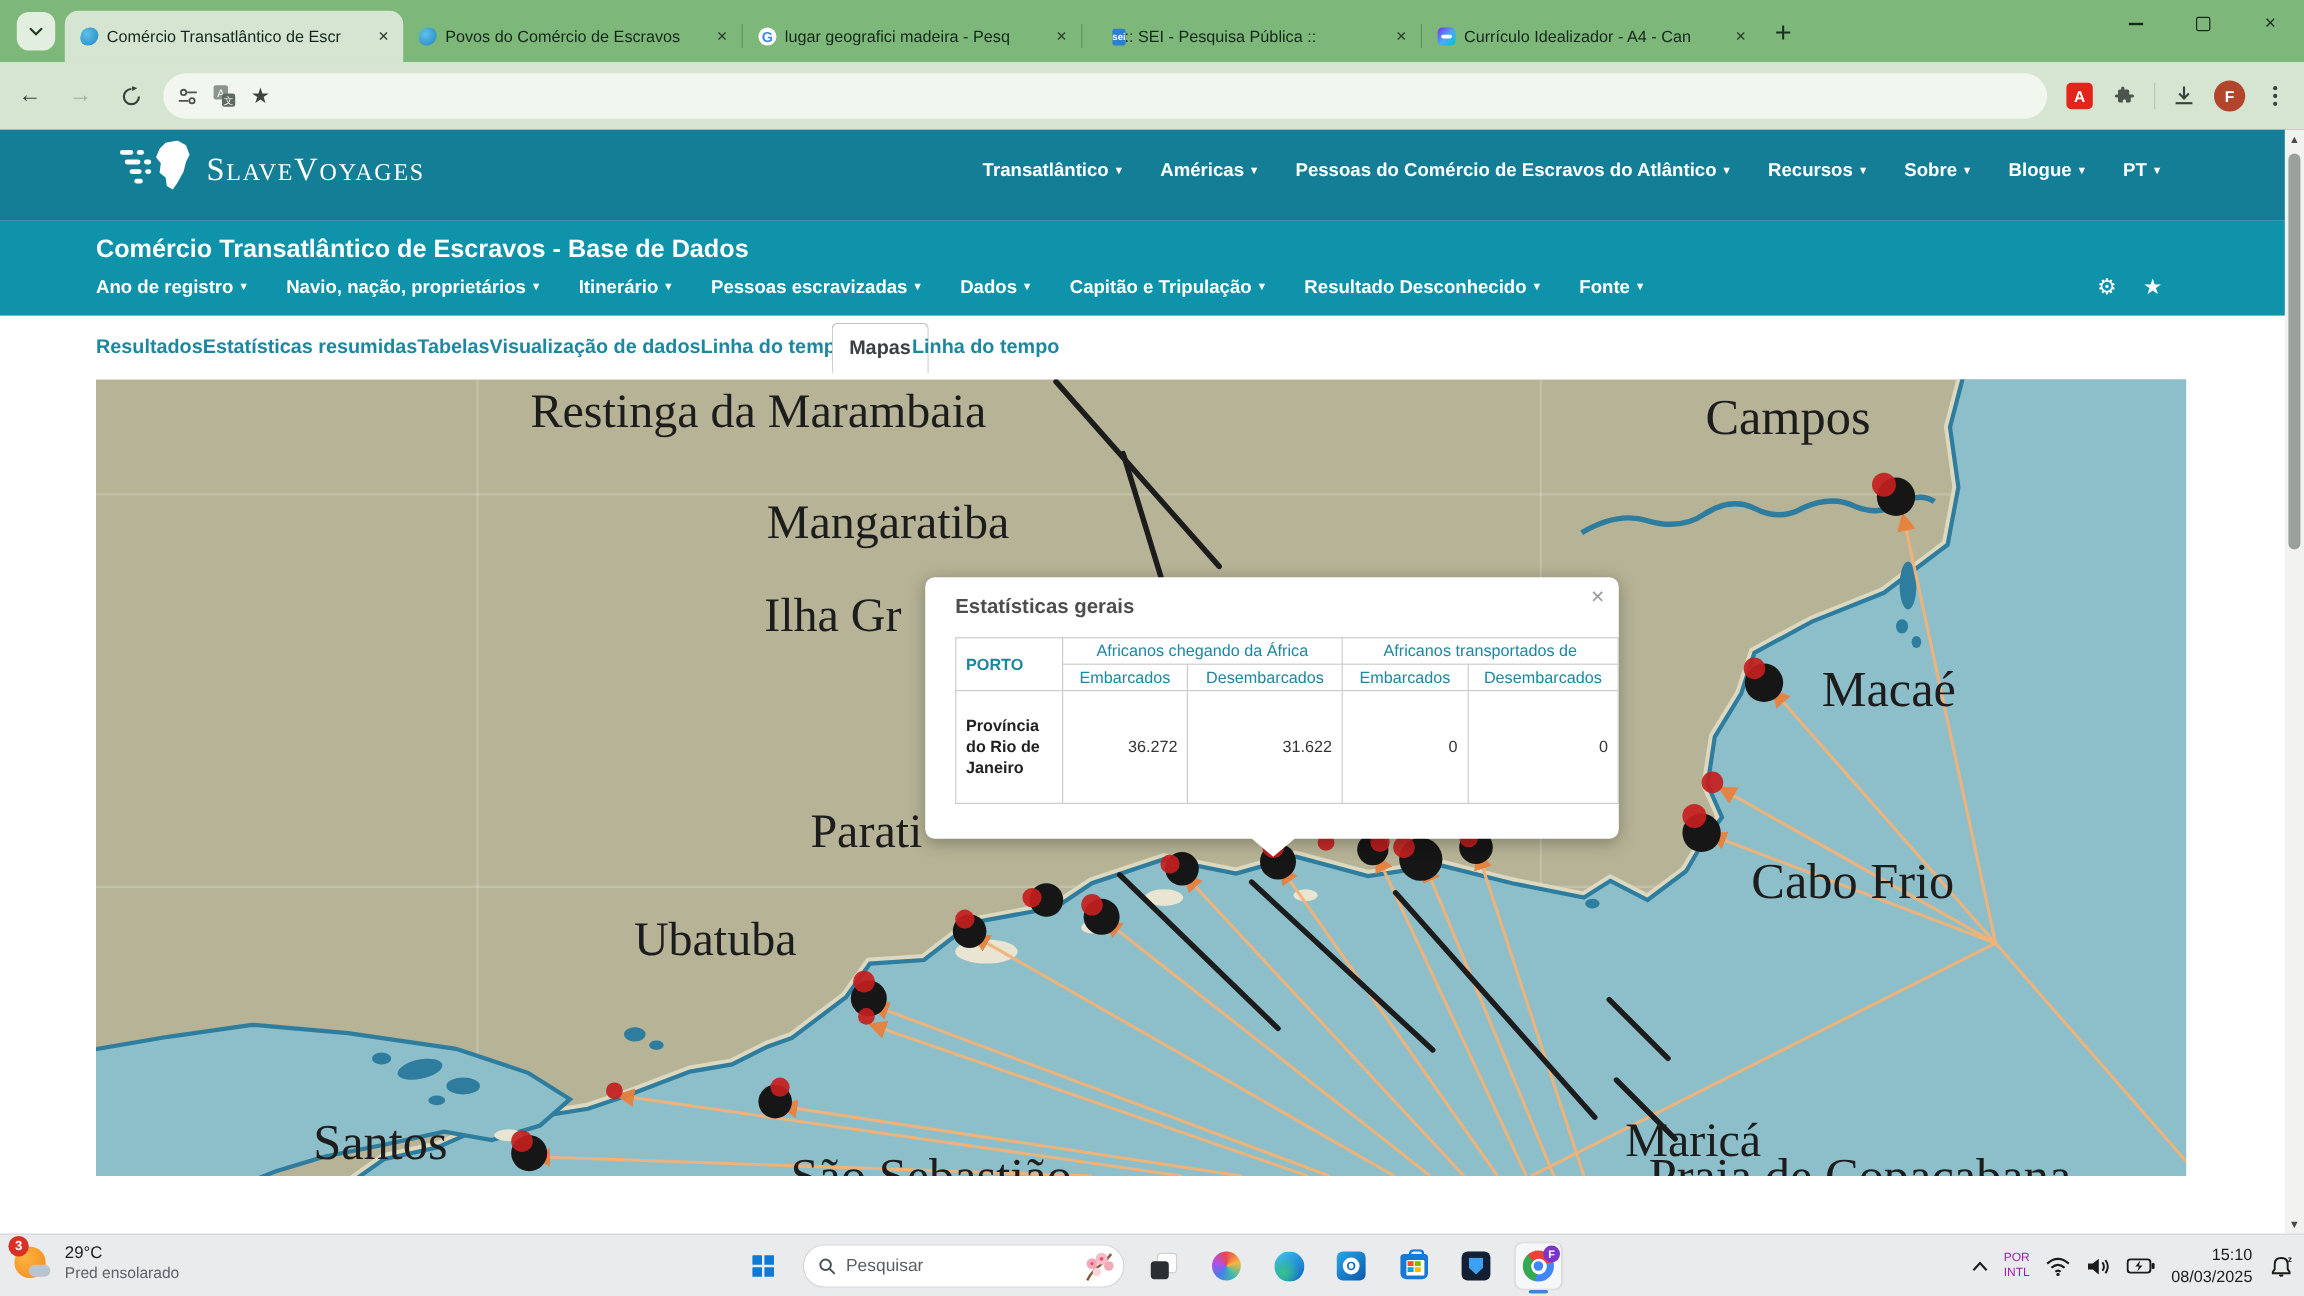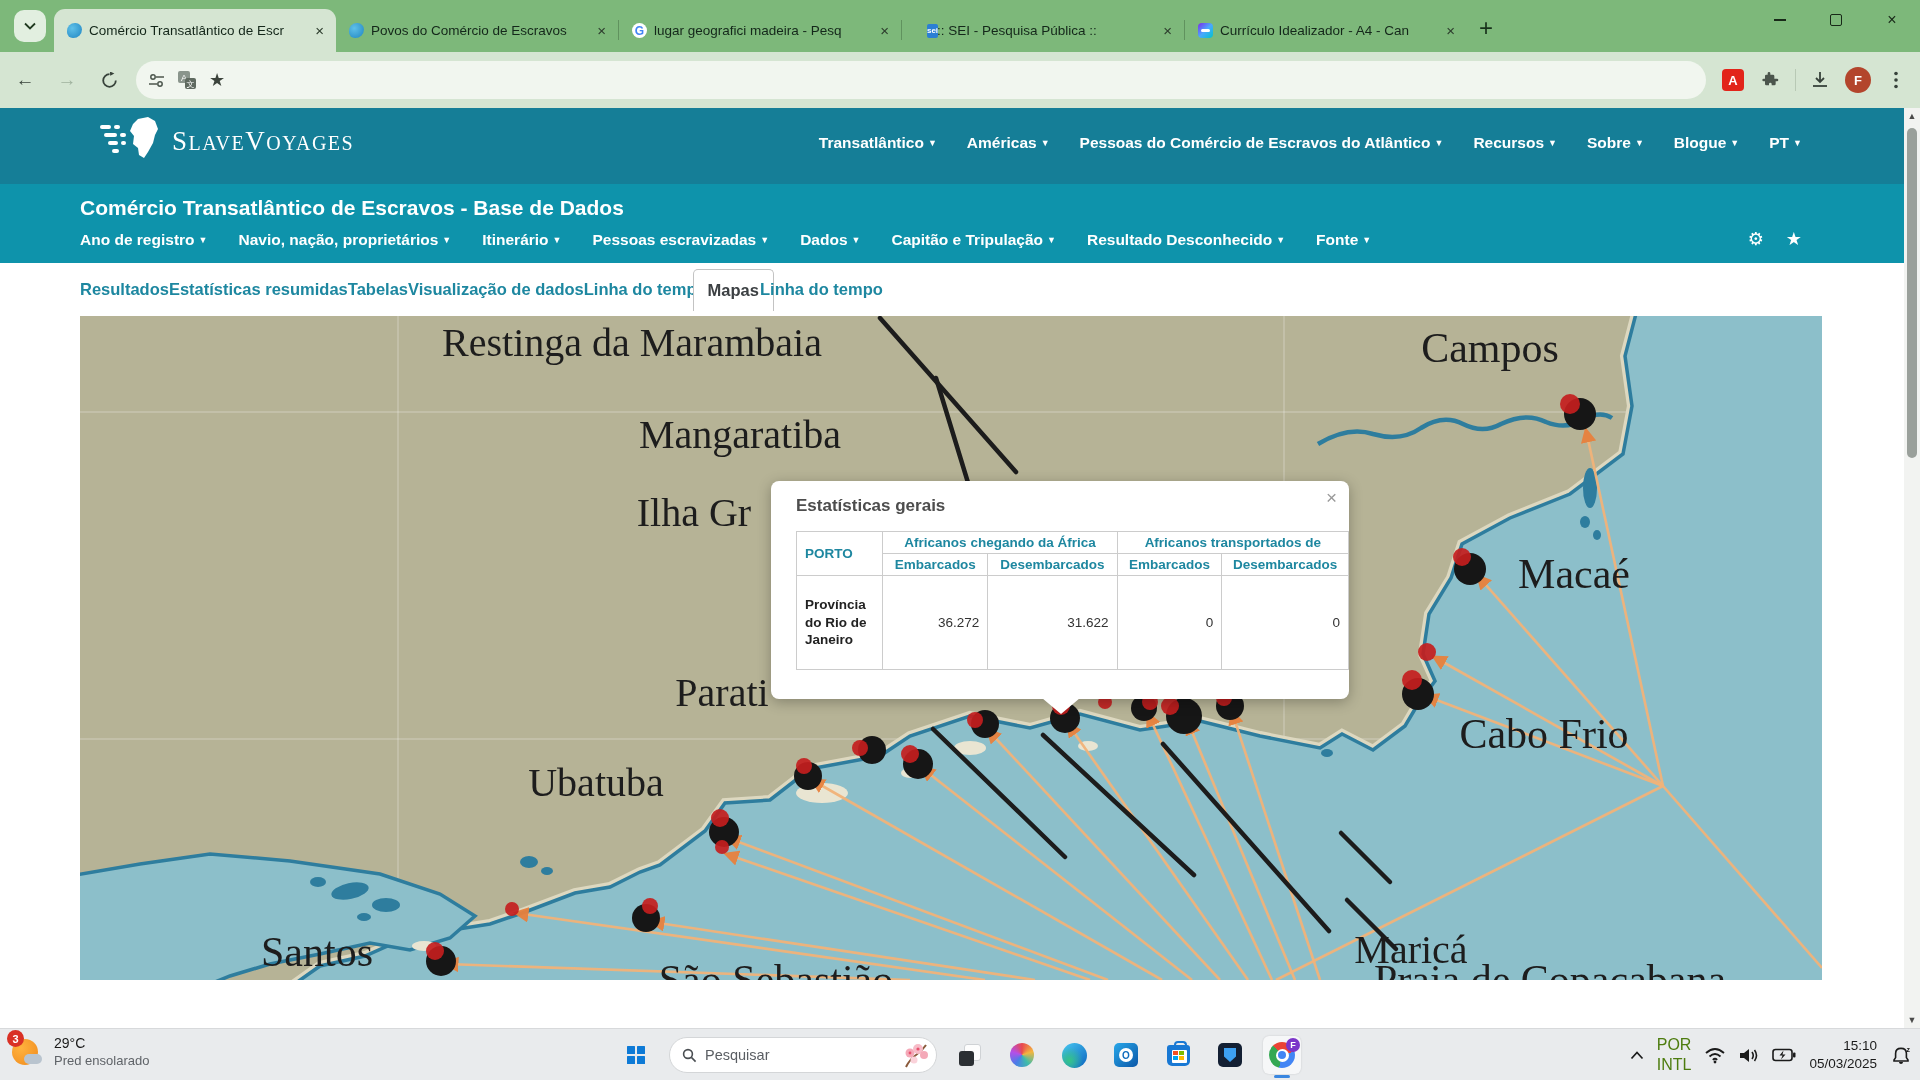--- a/index.html
+++ b/index.html
@@ -58,21 +58,21 @@
 
   
   .popup{position:absolute;left:771px;top:481px;width:578px;height:218px;background:#fff;border-radius:8px;
        box-shadow:0 3px 14px rgba(0,0,0,.28)}
   .popup .ptr{position:absolute;left:271px;bottom:-15px;width:0;height:0;
        border-left:19px solid transparent;border-right:19px solid transparent;border-top:16px solid #fff}
   .popup-title{position:absolute;left:25px;top:15px;font-size:17px;font-weight:bold;color:#4d4d4d}
   .popup-close{position:absolute;right:12px;top:6px;font-size:19px;color:#9a9a9a}
   .stats{position:absolute;left:25px;top:50px;border-collapse:collapse;font-size:13.5px}
   .stats td,.stats th{border:1px solid #ccc;padding:3px 8px}
-  .stats .hd{color:#1e87a0;font-weight:bold;text-align:center}
+  .stats .hd{color:#1e87a0;font-weight:normal;text-align:center}
   .stats .port-hd{color:#1e87a0;font-weight:bold;text-align:left;width:80px}
   .stats .rowlabel{font-weight:bold;color:#222;width:80px;line-height:1.32;vertical-align:middle}
   .stats .val{text-align:right;color:#333;vertical-align:middle}
 
   
   .scrollbar{position:absolute;right:0;top:108px;width:16px;height:920px;background:#f2f3f1}
   .sb-thumb{position:absolute;left:3px;top:20px;width:10px;height:330px;background:#9aa09b;border-radius:5px}
   .sb-arrow{position:absolute;left:0;width:16px;text-align:center;font-size:9px;color:#4a4a4a}
 
   
@@ -88,21 +88,21 @@
   .wx-temp{font-size:14px;color:#1b1b1b}
   .wx-cond{font-size:13px;color:#5f6368}
   .tb-center{position:absolute;left:617px;top:0;height:52px;display:flex;align-items:center;gap:14px}
   .tk-ic{width:38px;height:38px;border-radius:6px;display:flex;align-items:center;justify-content:center;position:relative}
   .search-pill{width:268px;height:36px;background:#fff;border:1px solid #d4d6d8;border-radius:18px;
        display:flex;align-items:center;padding:0 6px 0 12px;box-sizing:border-box}
   .search-pill .ph{flex:1;font-size:14.5px;color:#5a5e63;margin-left:8px}
   .chrome-active{background:#f6f7f8;box-shadow:0 0 2px rgba(0,0,0,.15)}
   .chrome-underline{position:absolute;bottom:-4px;left:11px;width:16px;height:3px;border-radius:2px;background:#3a87e0}
   .tray{position:absolute;right:8px;top:0;height:52px;display:flex;align-items:center;gap:13px}
-  .lang{font-size:16px;color:#4d7c0f;line-height:1.25;text-align:center}
+  .lang{font-size:10px;color:#a21caf;line-height:1.25;text-align:center}
   .clock{font-size:13.5px;color:#1b1b1b;line-height:1.3;text-align:right}
 
   .win-start{display:grid;grid-template-columns:8px 8px;grid-template-rows:8px 8px;gap:1.5px}
   .win-start div{background:#0e7ad6;border-radius:0.5px}
 </style>
 </head>
 <body>
 
 <div class="tabstrip">
   <div class="tab-search-btn">
@@ -565,21 +565,21 @@
       <path d="M13 5 Q15.5 8.5 13 12" fill="none" stroke="#1b1b1b" stroke-width="1.6"></path>
       <path d="M15.5 3 Q19.5 8.5 15.5 14" fill="none" stroke="#1b1b1b" stroke-width="1.6"></path>
       </svg>
     <svg width="24" height="14" viewBox="0 0 24 14">
       <rect x="1" y="1.5" width="19" height="11" rx="2.5" fill="none" stroke="#1b1b1b" stroke-width="1.6"></rect>
       <rect x="21" y="4.5" width="2.5" height="5" rx="1" fill="#1b1b1b"></rect>
       <path d="M11.5 2.5 L7.5 7.5 h3 l-1.5 4 4.5 -5 h-3 z" fill="#1b1b1b"></path>
       </svg>
     <div class="clock">
       <div>15:10</div>
-        <div>05/03/2025</div>
+        <div>08/03/2025</div>
     </div>
     <svg width="22" height="20" viewBox="0 0 22 20">
       <path d="M9 17 c0 1.2 1 2 2 2 s2 -0.8 2 -2 z" fill="#1b1b1b"></path>
       <path d="M4 16 v-1 l1.6 -2.4 V8.5 C5.6 5.5 7.5 3.4 11 3.4 s5.4 2.1 5.4 5.1 v4.1 L18 15 v1 z" fill="none" stroke="#1b1b1b" stroke-width="1.6"></path>
       <text x="16.5" y="6.5" font-size="7" font-weight="bold" fill="#1b1b1b" font-family="Liberation Sans">z</text>
       </svg>
   </div>
 </div>
 
 </body></html>

